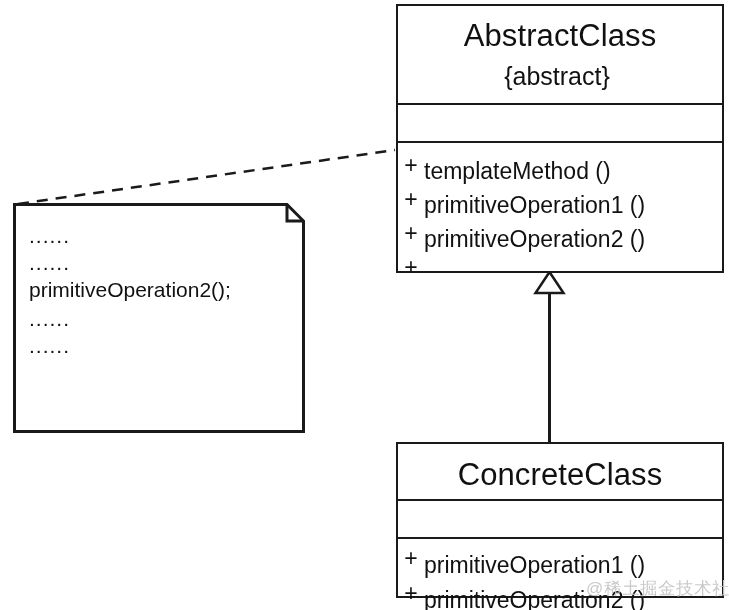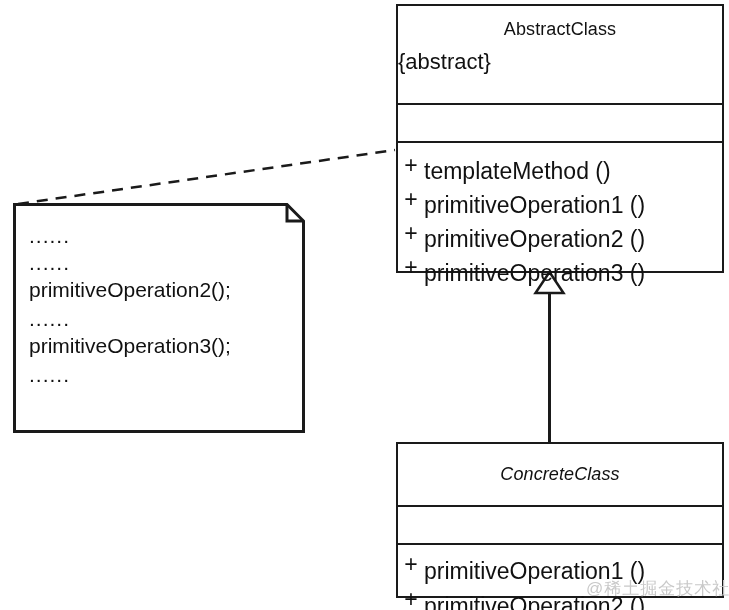--- a/index.html
+++ b/index.html
@@ -28,30 +28,30 @@
   }
   .uml-compartment {
     box-sizing: border-box;
     position: relative;
   }
   .uml-compartment + .uml-compartment {
     border-top: 2px solid #1a1a1a;
   }
 
   .class-title {
-    font-size: 18px;
+    font-size: 31px;
     color: #111111;
     text-align: center;
     line-height: 1;
     letter-spacing: 0.1px;
   }
   .class-stereotype {
-    font-size: 22px;
-    color: #111111;
-    text-align: left;
+    font-size: 25px;
+    color: #111111;
+    text-align: center;
     line-height: 1;
     padding-right: 6px;
   }
 
   .member-row {
     display: flex;
     align-items: center;
     font-size: 23px;
     color: #111111;
     line-height: 1;
@@ -93,21 +93,21 @@
   
   #concrete-class {
     left: 396px;
     top: 442px;
     width: 328px;
     height: 156px;
   }
   #concrete-header {
     height: 40px;
   }
-  #concrete-header .class-title { margin-top: 21px; font-style: italic; }
+  #concrete-header .class-title { margin-top: 15px; }
   #concrete-attributes {
     height: 38px;
   }
   #concrete-operations {
     height: 74px;
     padding-top: 2px;
   }
   #concrete-operations .member-row {
     height: 35px;
   }
@@ -199,21 +199,20 @@
       <div class="member-row">
         <span class="member-vis">+</span>
         <span class="member-name">primitiveOperation1 ()</span>
       </div>
       <div class="member-row">
         <span class="member-vis">+</span>
         <span class="member-name">primitiveOperation2 ()</span>
       </div>
       <div class="member-row">
         <span class="member-vis">+</span>
-        <span class="member-name">primitiveOperation3 ()</span>
       </div>
     </div>
   </div>
 
   <div class="uml-class" id="concrete-class">
 
     <div class="uml-compartment" id="concrete-header">
       <div class="class-title">ConcreteClass</div>
     </div>
 
@@ -235,20 +234,19 @@
     <svg id="note-shape" viewBox="0 0 292 230" xmlns="http://www.w3.org/2000/svg" preserveAspectRatio="none">
       <path d="M 1.5 1.5 L 274 1.5 L 290.5 18 L 290.5 228.5 L 1.5 228.5 Z" fill="#ffffff" stroke="#1a1a1a" stroke-width="3" stroke-linejoin="miter"></path>
       <path d="M 274 1.5 L 274 18 L 290.5 18" fill="none" stroke="#1a1a1a" stroke-width="3" stroke-linejoin="miter"></path>
     </svg>
 
     <div id="note-text">
       <div class="note-line ellipsis">......</div>
       <div class="note-line ellipsis">......</div>
       <div class="note-line">primitiveOperation2();</div>
       <div class="note-line ellipsis">......</div>
-      <div class="note-line">primitiveOperation3();</div>
       <div class="note-line ellipsis">......</div>
     </div>
   </div>
 
   <div id="watermark">@稀土掘金技术社区</div>
 
 </div>
 
 </body></html>

